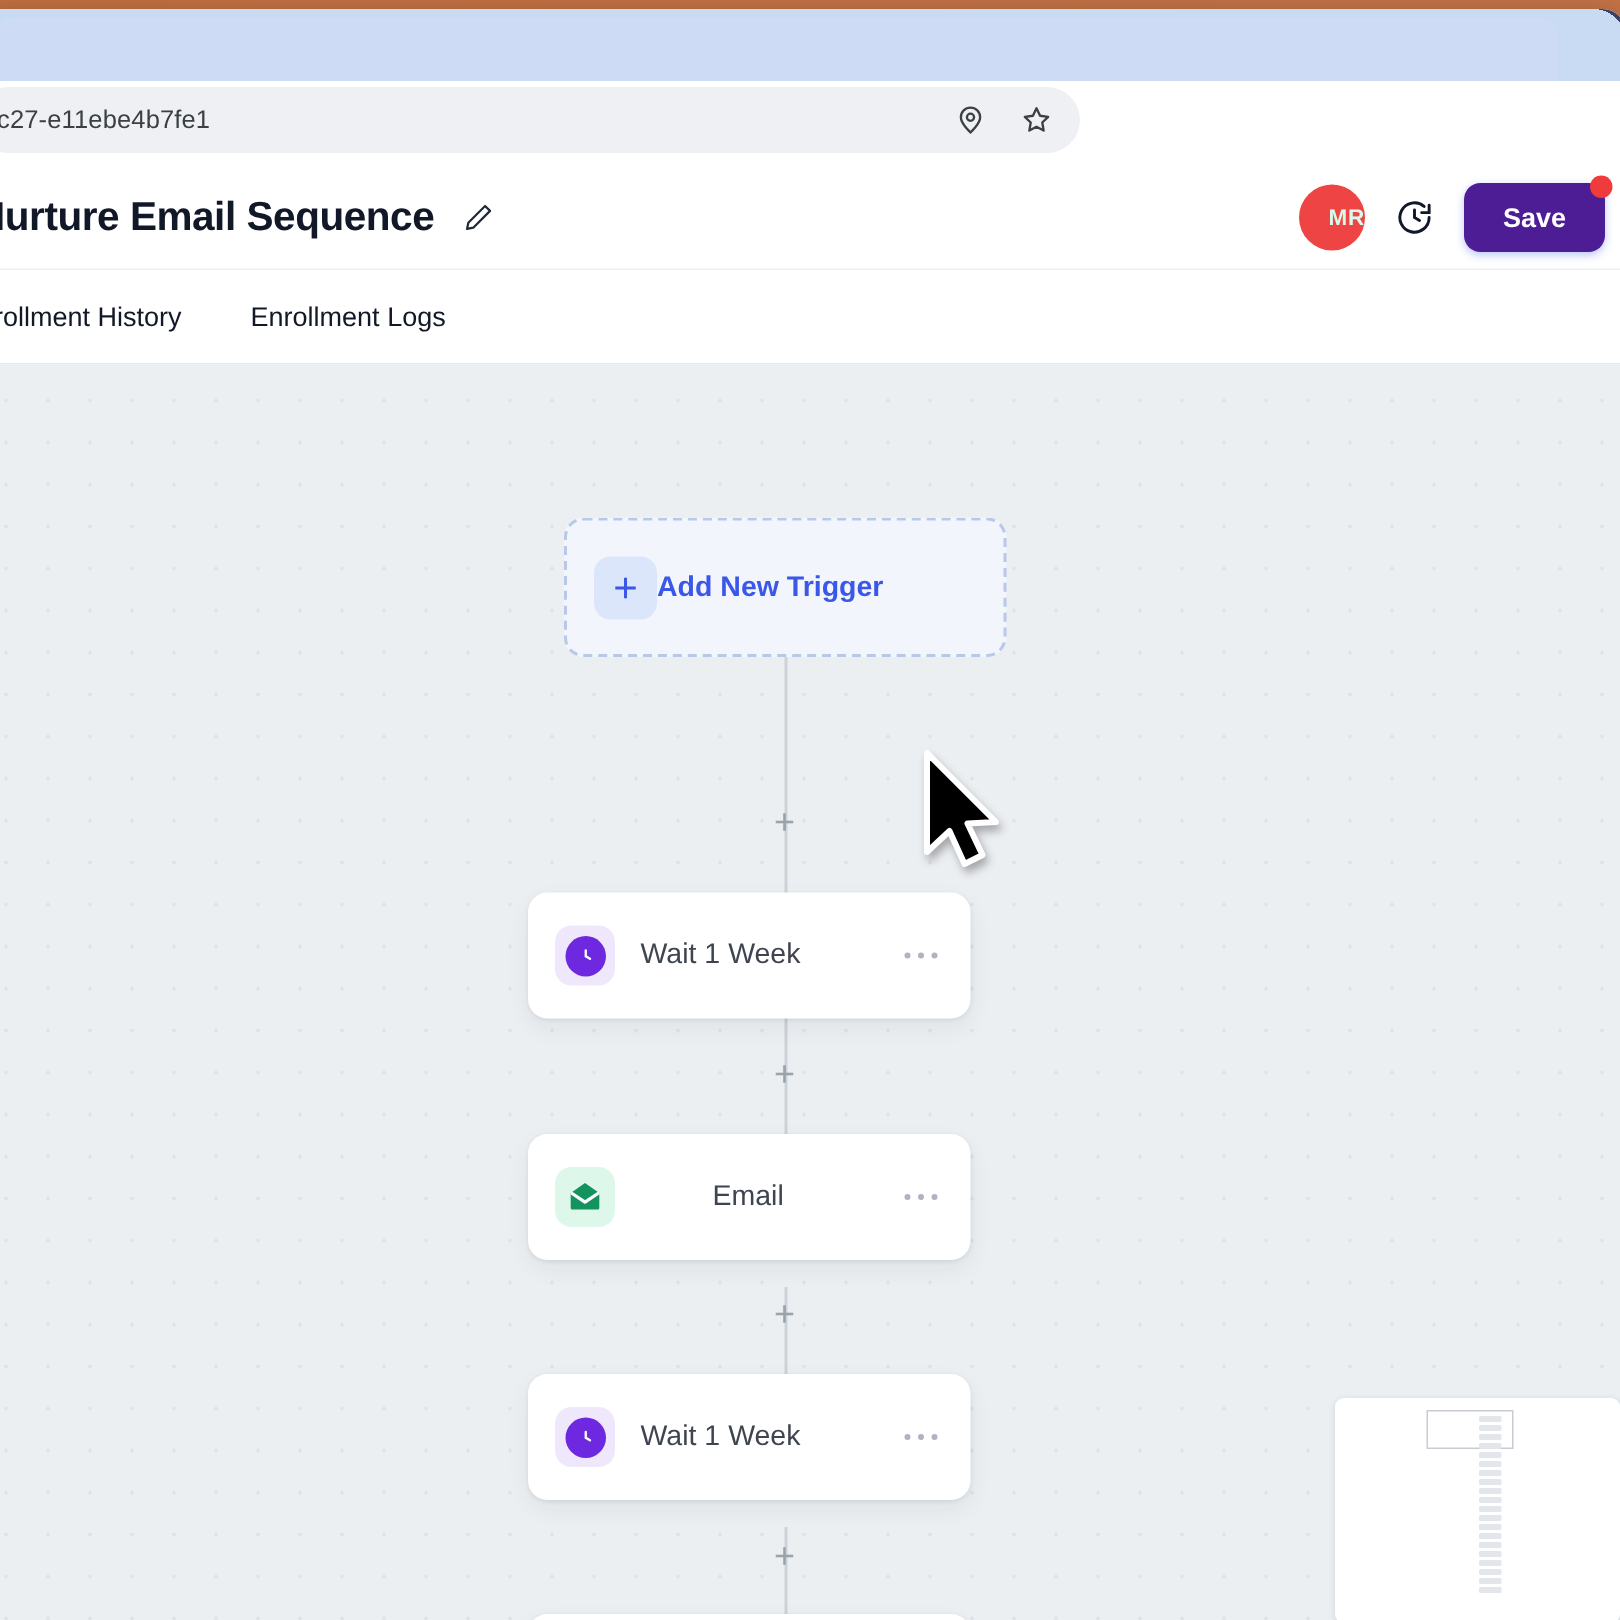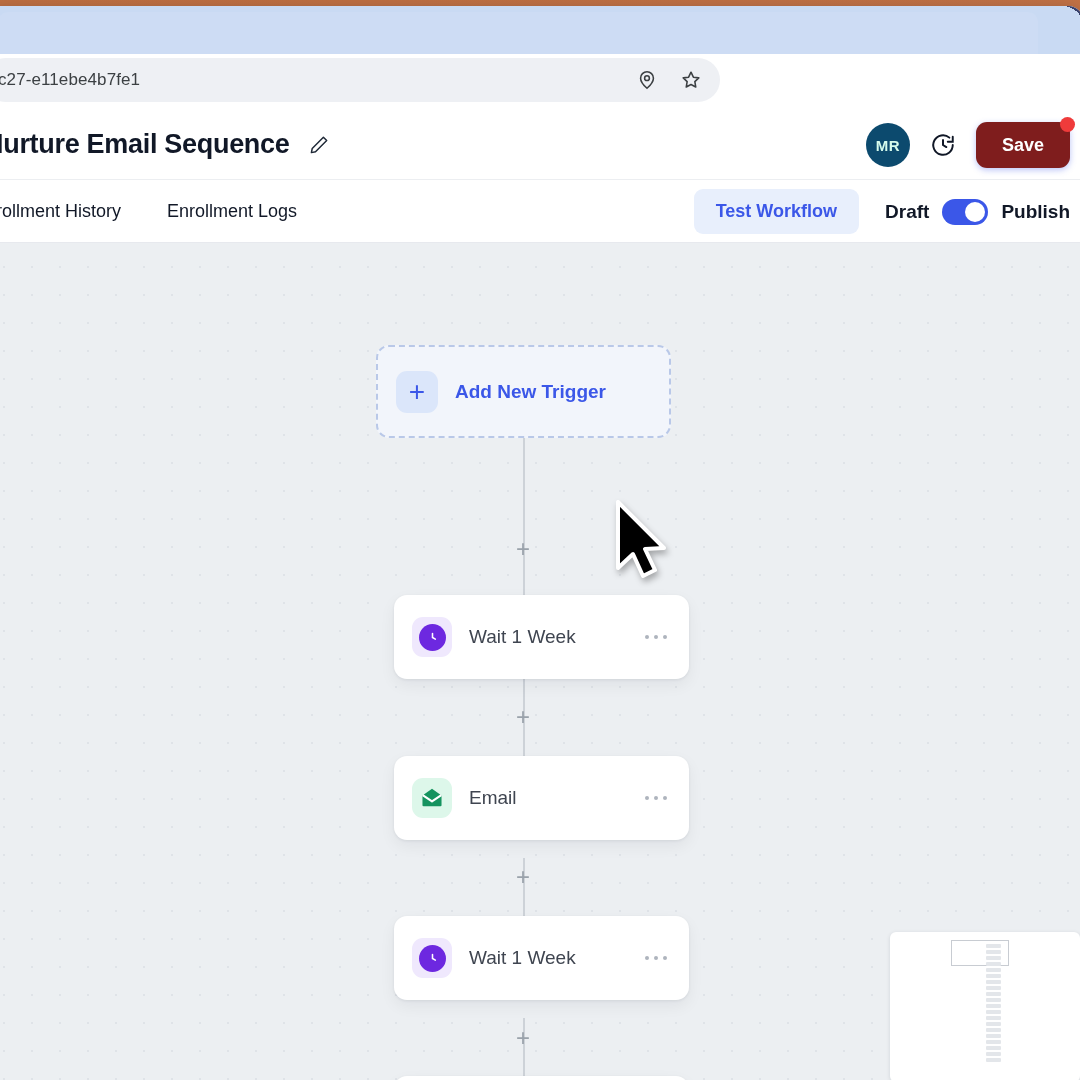--- a/index.html
+++ b/index.html
@@ -108,28 +108,28 @@
     letter-spacing: -.3px; white-space: nowrap;
   }
   .edit-pencil { margin-left: 18px; color:#1f2937; display:flex; }
 
   .hdr-right {
     position: absolute; right: 14px; top: 0; height: 70px;
     display: flex; align-items: center; gap: 20px;
   }
   .avatar-mr {
     width: 44px; height: 44px; border-radius: 50%;
-    background: #0c4a6e;
-    display: flex; align-items: center; justify-content: center;
+    background: #ef4444;
+    display: flex; align-items: center; justify-content: flex-end;
     color: #d6fbec; font-size: 15px; font-weight: 700; letter-spacing: .5px;
   }
   .btn-save {
     position: relative;
     height: 46px; padding: 0 26px;
-    background: #7f1d1d; color: #ffffff;
+    background: #4c1d95; color: #ffffff;
     font-size: 18px; font-weight: 700;
     border: none; border-radius: 11px;
     display: flex; align-items: center; justify-content: center;
     box-shadow: 0 2px 6px rgba(59,87,232,.35);
   }
   .save-dot {
     position: absolute; top: -5px; right: -5px;
     width: 15px; height: 15px; border-radius: 50%;
     background: #ef3b3b;
   }
@@ -192,21 +192,21 @@
     left: 539px;
     transform: translate(-50%, -50%);
     width: 22px; height: 22px;
     color: #9aa2ab;
     display: flex; align-items: center; justify-content: center;
     font-size: 24px; line-height: 1; font-weight: 400;
   }
 
   .node {
     position: absolute;
-    left: 410px;
+    left: 368px;
     width: 295px;
     background: #ffffff;
     border-radius: 13px;
     box-shadow: 0 1px 3px rgba(16,24,40,.07), 0 6px 16px rgba(16,24,40,.06);
     display: flex; align-items: center;
     padding: 0 18px;
     height: 84px;
   }
   .node-icon {
     width: 40px; height: 40px; border-radius: 11px;
@@ -242,21 +242,20 @@
     display: flex; align-items: center;
     padding: 0 18px;
   }
   .trigger-plus {
     width: 42px; height: 42px; border-radius: 11px;
     background: #dbe6fa;
     display: flex; align-items: center; justify-content: center;
     color: #3b57e8; font-size: 28px; line-height: 1; font-weight: 300;
   }
   .trigger-label {
-    margin-left: 17px;
     font-size: 19px; font-weight: 700; color: #3b57e8;
   }
 
   
   .minimap {
     position: absolute;
     right: 4px; bottom: 4px;
     width: 190px; height: 150px;
     background: #ffffff;
     border-radius: 6px;
@@ -345,30 +344,20 @@
           <span class="save-dot"></span>
         </button>
       </div>
     </div>
 
     <div class="tabbar">
       <div class="tabbar-left">
         <span class="tab-item">Enrollment History</span>
         <span class="tab-item">Enrollment Logs</span>
       </div>
-      <div class="tabbar-right">
-        <button class="btn-test">Test Workflow</button>
-        <span class="pubgroup">
-          <span class="pub-label">Draft</span>
-          <span class="toggle">
-            <span class="knob"></span>
-          </span>
-          <span class="pub-label">Publish</span>
-        </span>
-      </div>
     </div>
 
     <div class="canvas">
       <div class="flow">
 
         <div class="edge" style="top:195px;  height:150px;"></div>
         <div class="edge" style="top:345px;  height:110px;"></div>
         <div class="edge" style="top:455px;  height:105px;"></div>
         <div class="edge" style="top:615px;  height:105px;"></div>
         <div class="edge" style="top:775px;  height:110px;"></div>
@@ -393,21 +382,21 @@
             </span>
           </span>
           <span class="node-label">Wait 1 Week</span>
           <span class="node-dots">
               <i></i>
               <i></i>
               <i></i>
             </span>
         </div>
 
-        <div class="node" style="top:513px;">
+        <div class="node" style="top:513px;gap:48px;">
           <span class="node-icon email">
             <svg width="26" height="26" viewBox="0 0 24 24" fill="#15935f">
               <path d="M3.2 9.6L12 3.4l8.8 6.2v9.1a1 1 0 0 1-1 1H4.2a1 1 0 0 1-1-1z"></path>
               <path d="M3.4 9.4L12 15.2l8.6-5.8" fill="none" stroke="#ffffff" stroke-width="2" stroke-linejoin="round"></path>
             </svg>
           </span>
           <span class="node-label">Email</span>
           <span class="node-dots">
               <i></i>
               <i></i>

